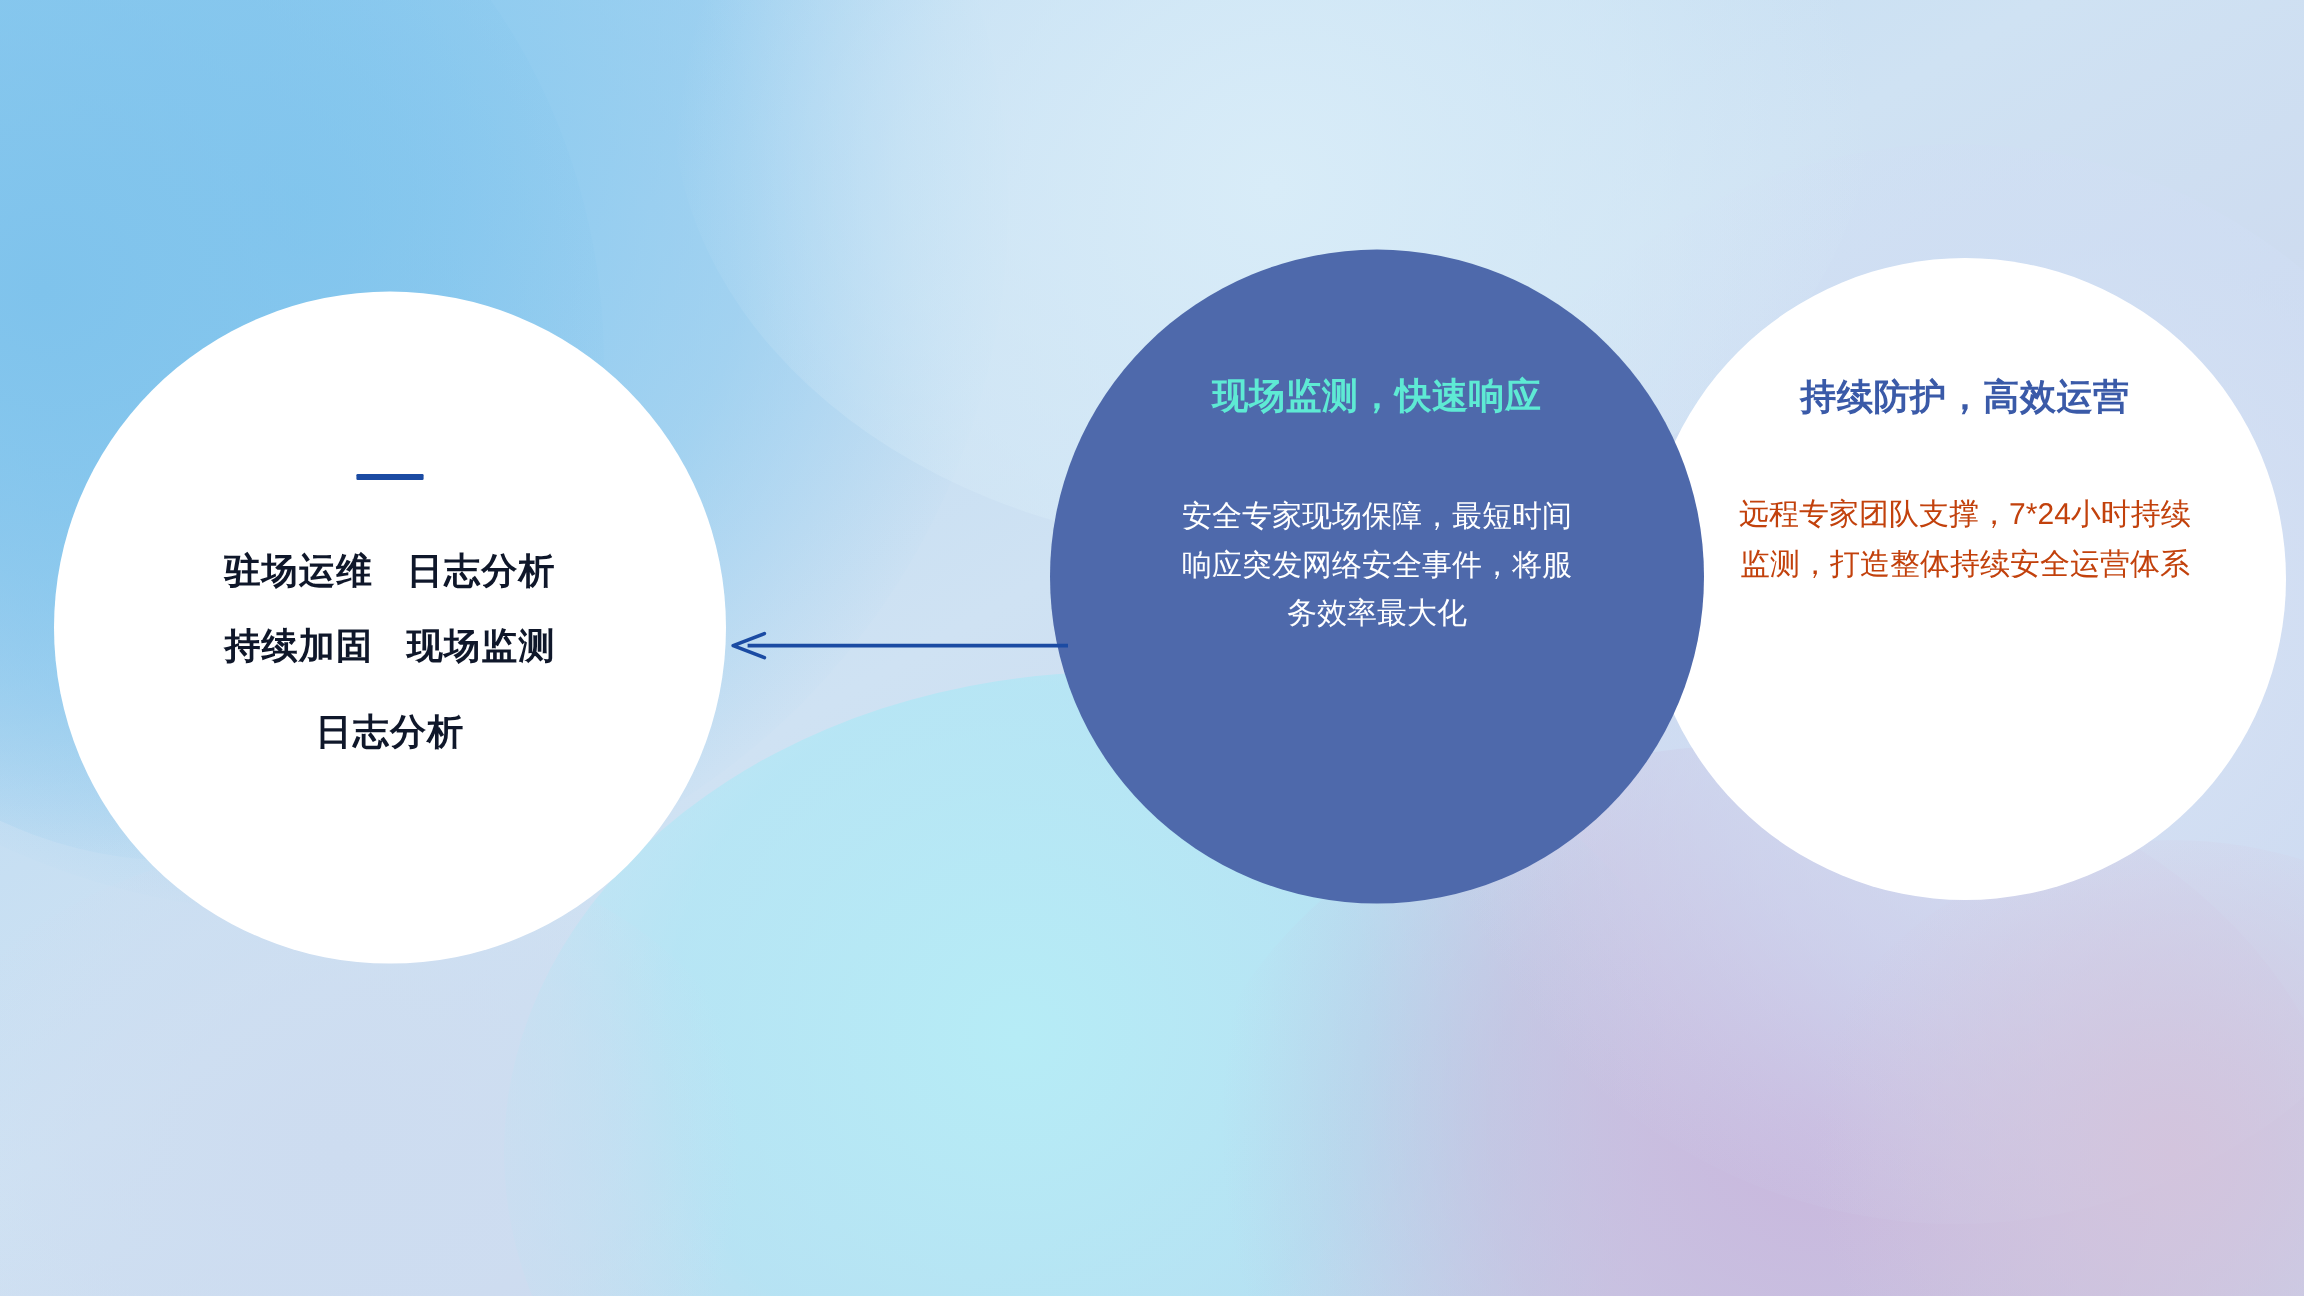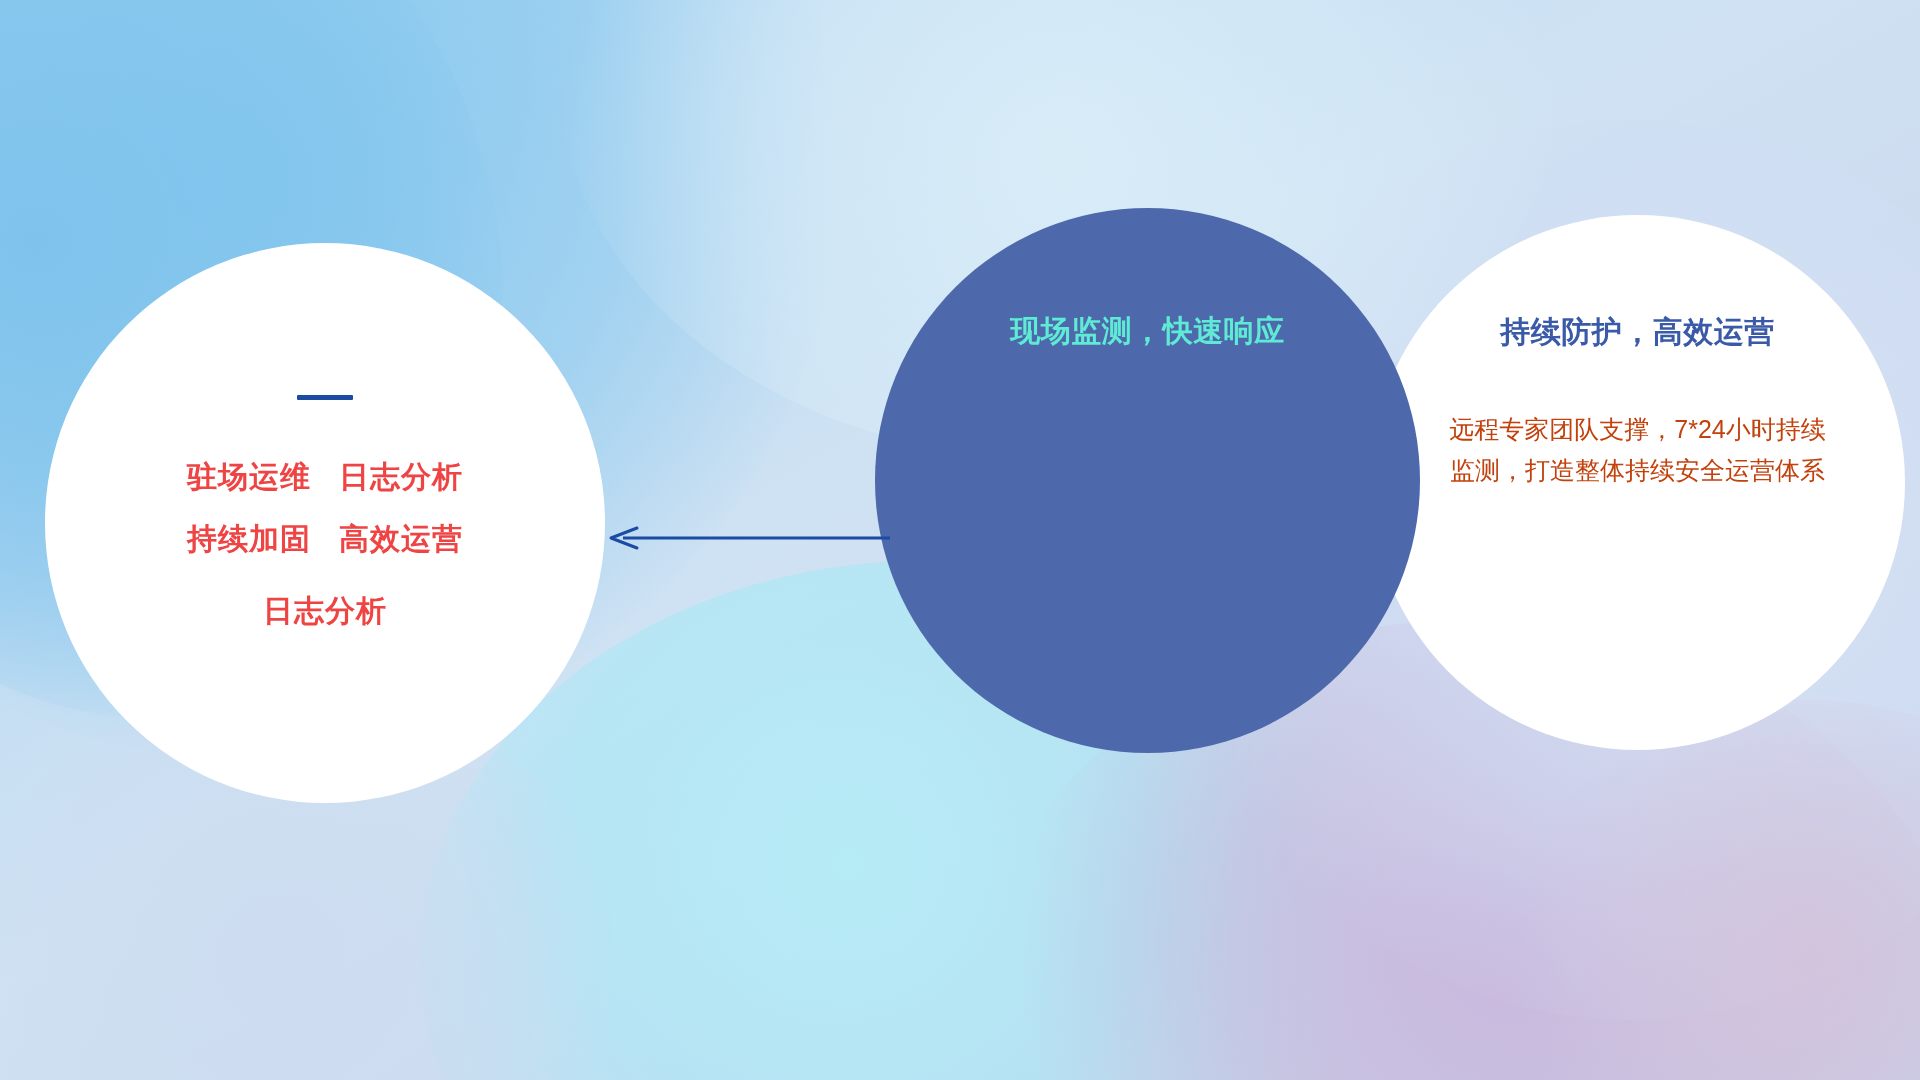--- a/index.html
+++ b/index.html
@@ -38,21 +38,21 @@
 
   #left-circle{
     left:45px;top:243px;width:560px;height:560px;
     background:#ffffff;
     display:flex;flex-direction:column;align-items:center;justify-content:flex-start;
   }
   #left-dash{
     width:56px;height:5px;background:#1b4ba3;border-radius:1px;margin-top:152px;
   }
   .left-line{
-    color:#ef4444;font-weight:bold;font-size:30px;letter-spacing:1px;
+    color:#0f172a;font-weight:bold;font-size:30px;letter-spacing:1px;
     white-space:pre;text-align:center;line-height:1;
   }
   #left-l1{margin-top:62px;}
   #left-l2{margin-top:32px;}
   #left-l3{margin-top:42px;}
 
   #mid-circle{
     left:875px;top:208px;width:545px;height:545px;
     background:#4e69ab;
     display:flex;flex-direction:column;align-items:center;
@@ -96,31 +96,32 @@
   <div class="blob b4"></div>
   <div class="blob b5"></div>
   <div class="blob b6"></div>
   <div class="blob b7"></div>
   <div class="blob b8"></div>
 </div>
 
 <div class="circle" id="left-circle">
   <div id="left-dash"></div>
   <div class="left-line" id="left-l1">驻场运维   日志分析</div>
-  <div class="left-line" id="left-l2">持续加固   高效运营</div>
+  <div class="left-line" id="left-l2">持续加固   现场监测</div>
   <div class="left-line" id="left-l3">日志分析</div>
 </div>
 
 <div id="arrow">
   <svg width="285" height="26" viewBox="0 0 285 26" xmlns="http://www.w3.org/2000/svg">
     <line x1="18" y1="13" x2="285" y2="13" stroke="#1b4ba3" stroke-width="3"></line>
     <polyline points="32,3 6,13 32,23" fill="none" stroke="#1b4ba3" stroke-width="3" stroke-linecap="round" stroke-linejoin="round"></polyline>
   </svg>
 </div>
 
 <div class="circle" id="right-circle">
   <div id="right-title">持续防护，高效运营</div>
   <div id="right-body">远程专家团队支撑，7*24小时持续监测，打造整体持续安全运营体系</div>
 </div>
 
 <div class="circle" id="mid-circle">
   <div id="mid-title">现场监测，快速响应</div>
+  <div id="mid-body">安全专家现场保障，最短时间响应突发网络安全事件，将服务效率最大化</div>
 </div>
 
 </body></html>

